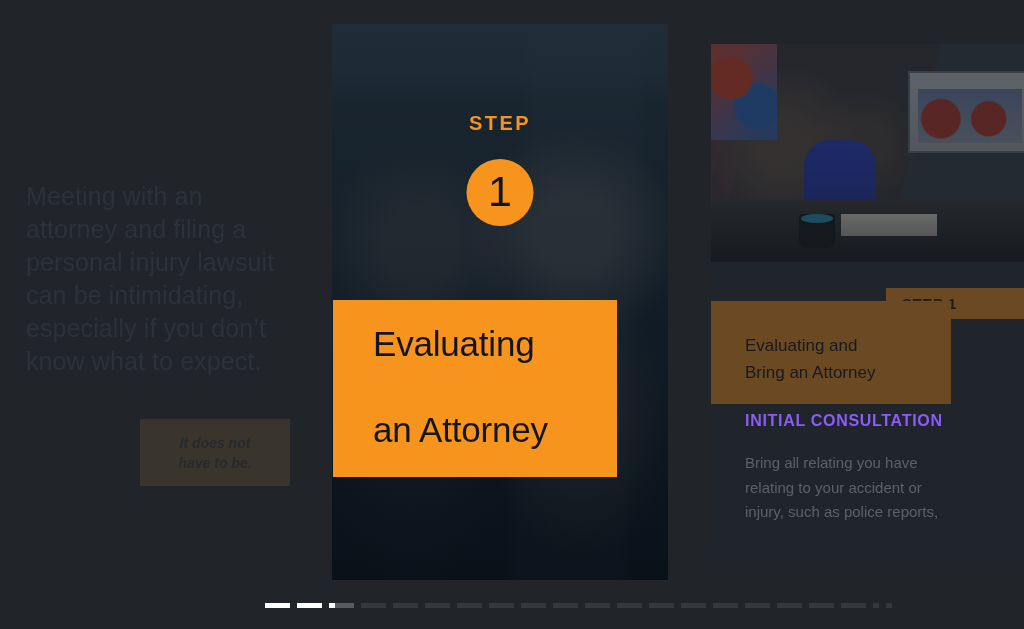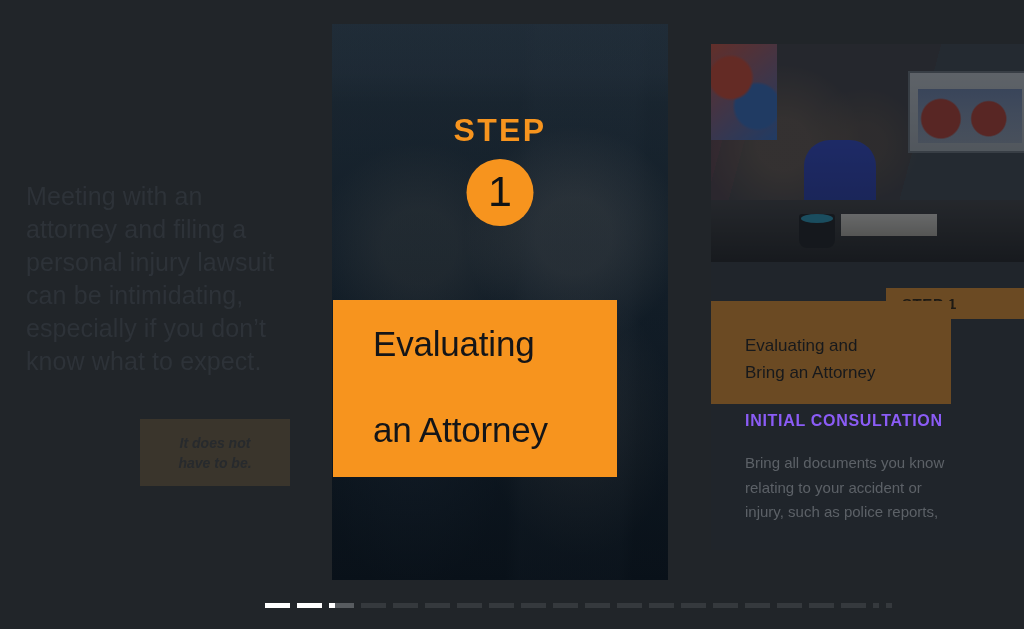--- a/index.html
+++ b/index.html
@@ -81,21 +81,21 @@
   }
   .center-overlay {
     position:absolute; inset:0;
     background:linear-gradient(180deg, rgba(16,28,40,0.52) 0%, rgba(12,22,32,0.60) 60%, rgba(8,16,24,0.72) 100%);
   }
 
   .step-word {
     position:absolute;
     left:0; right:0; top:88px;
     text-align:center;
-    font-size:32px;
+    font-size:20px;
     font-weight:700;
     letter-spacing:2.4px;
     color:#F7941E;
   }
   .step-circle {
     position:absolute;
     left:50%; top:135px;
     transform:translateX(-50%);
     width:67px; height:67px;
     border-radius:50%;
@@ -328,21 +328,21 @@
     <div class="right-title-box">
       <div class="right-title">
         <span>Evaluating and</span><br>
         <span>Bring an Attorney</span>
       </div>
     </div>
 
     <div class="right-kicker">INITIAL CONSULTATION</div>
 
     <div class="right-body">
-      <span>Bring all documents you know</span><br>
+      <span>Bring all relating you have</span><br>
       <span>relating to your accident or</span><br>
       <span>injury, such as police reports,</span><br>
     </div>
   </div>
 
   <div class="pagination" id="pagination">
       <span class="pg-dash w-long active"></span>
       <span class="pg-dash w-long active"></span>
       <span class="pg-dash w-long partial"></span>
       <span class="pg-dash w-long"></span>

